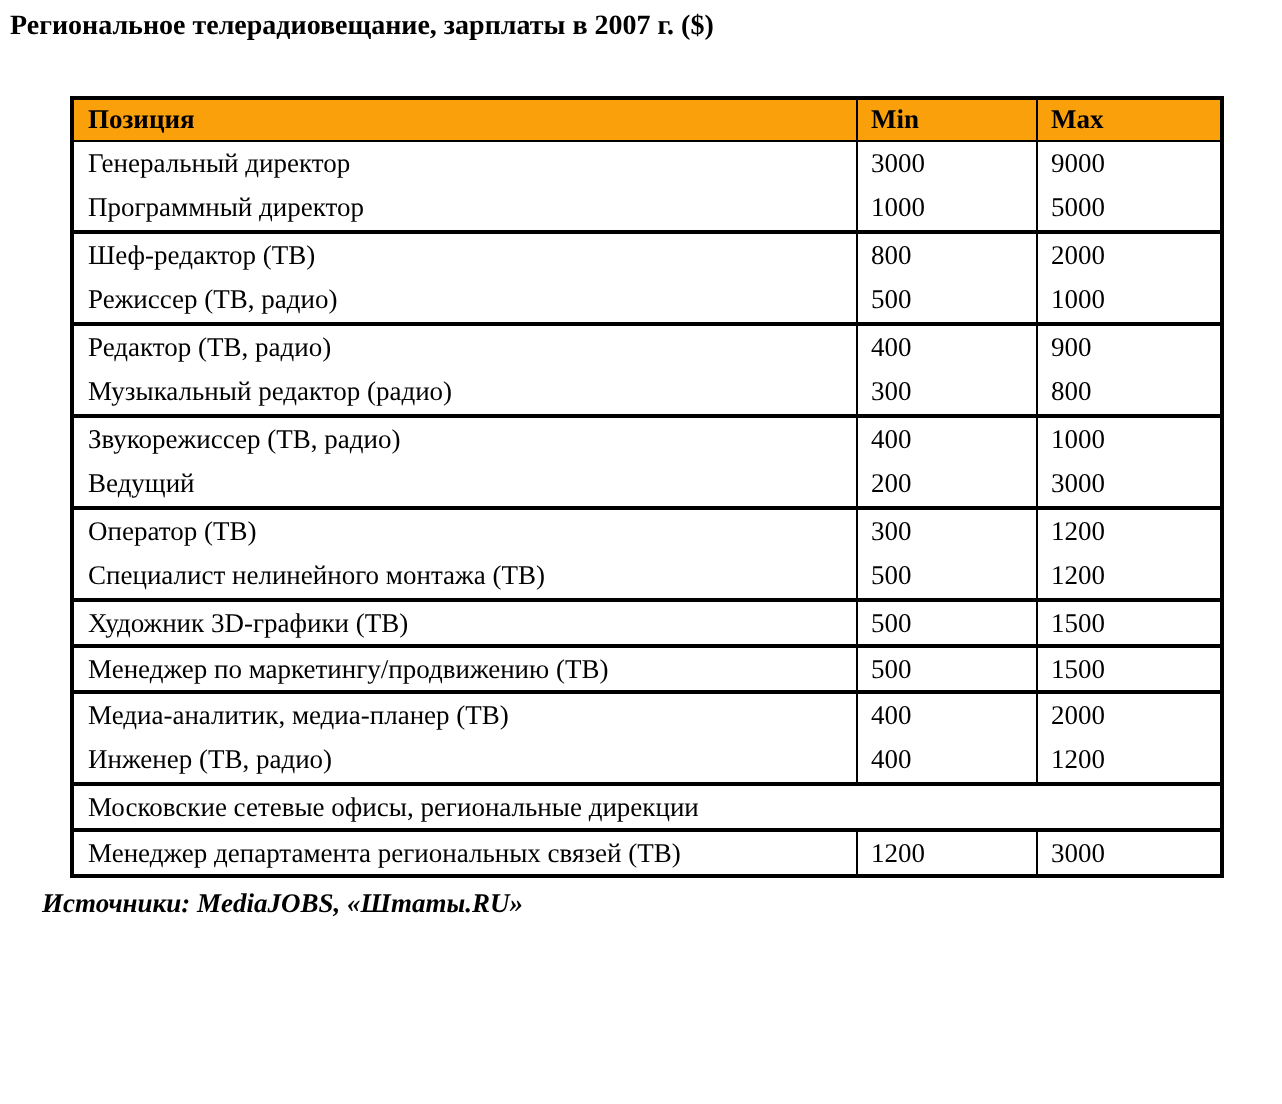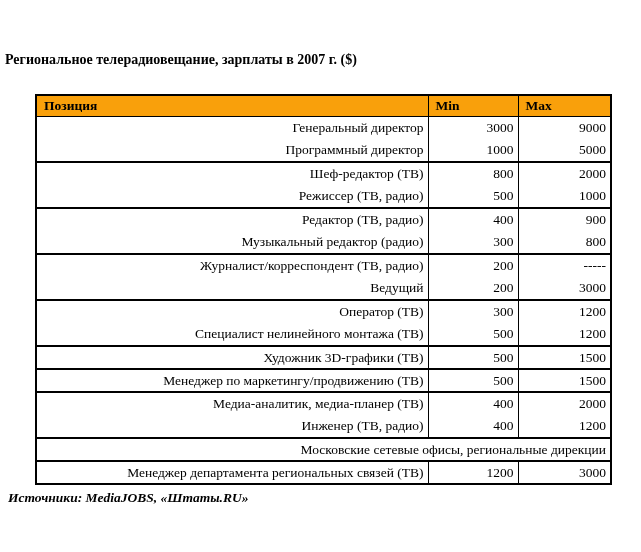--- a/index.html
+++ b/index.html
@@ -14,21 +14,20 @@
     width:641px;height:552px;overflow:hidden;
     background:var(--bg);
     color:var(--text-color);
     font-family:"Liberation Serif","DejaVu Serif",serif;
   }
   .page-title{
     font-weight:bold;
     font-size:14px;
     padding:5px 0 0 5px;
     line-height:18px;
-    margin-top:46px;
   }
   table.salary-table{
     border-collapse:collapse;
     table-layout:fixed;
     margin:25px 0 0 35px;
     width:575px;
     border:2px solid var(--border-color);
   }
   col.c-pos{width:392px;}
   col.c-min{width:90px;}
@@ -43,36 +42,36 @@
   }
   thead th{
     background:var(--header-bg);
     font-weight:bold;
     height:21px;
     border-bottom:1px solid var(--border-color);
   }
   thead th.v, tbody td.v{
     border-left:1px solid var(--border-color);
   }
-  tbody td{height:23px;text-align:right;}
+  tbody td{height:23px;}
   tr.sep td{border-top:2px solid var(--border-color);}
   tr.section td{font-weight:normal;}
   tr.tall td{height:37px;}
   tr.tall td .pos-inner{
     display:inline-block;
     max-width:350px;
     white-space:normal;
     line-height:16px;
     vertical-align:middle;
   }
   .source-note{
     font-weight:bold;
     font-style:italic;
     font-size:13.5px;
-    padding:5px 0 0 8px;
+    padding:5px 0 0 21px;
   }
 </style>
 </head>
 <body>
 
 <div class="page-title">Региональное телерадиовещание, зарплаты в 2007 г. ($)</div>
 
 <table class="salary-table">
   <colgroup>
     <col class="c-pos">
@@ -111,23 +110,23 @@
     <td><span class="pos-inner">Редактор (ТВ, радио)</span></td>
     <td class="v">400</td>
     <td class="v">900</td>
   </tr>
       <tr>
     <td><span class="pos-inner">Музыкальный редактор (радио)</span></td>
     <td class="v">300</td>
     <td class="v">800</td>
   </tr>
       <tr class="sep">
-    <td><span class="pos-inner">Журналист/корреспондент (ТВ, радио)</span></td>
-    <td class="v">200</td>
-    <td class="v">-----</td>
+    <td><span class="pos-inner">Звукорежиссер (ТВ, радио)</span></td>
+    <td class="v">400</td>
+    <td class="v">1000</td>
   </tr>
       <tr>
     <td><span class="pos-inner">Ведущий</span></td>
     <td class="v">200</td>
     <td class="v">3000</td>
   </tr>
       <tr class="sep">
     <td><span class="pos-inner">Оператор (ТВ)</span></td>
     <td class="v">300</td>
     <td class="v">1200</td>

